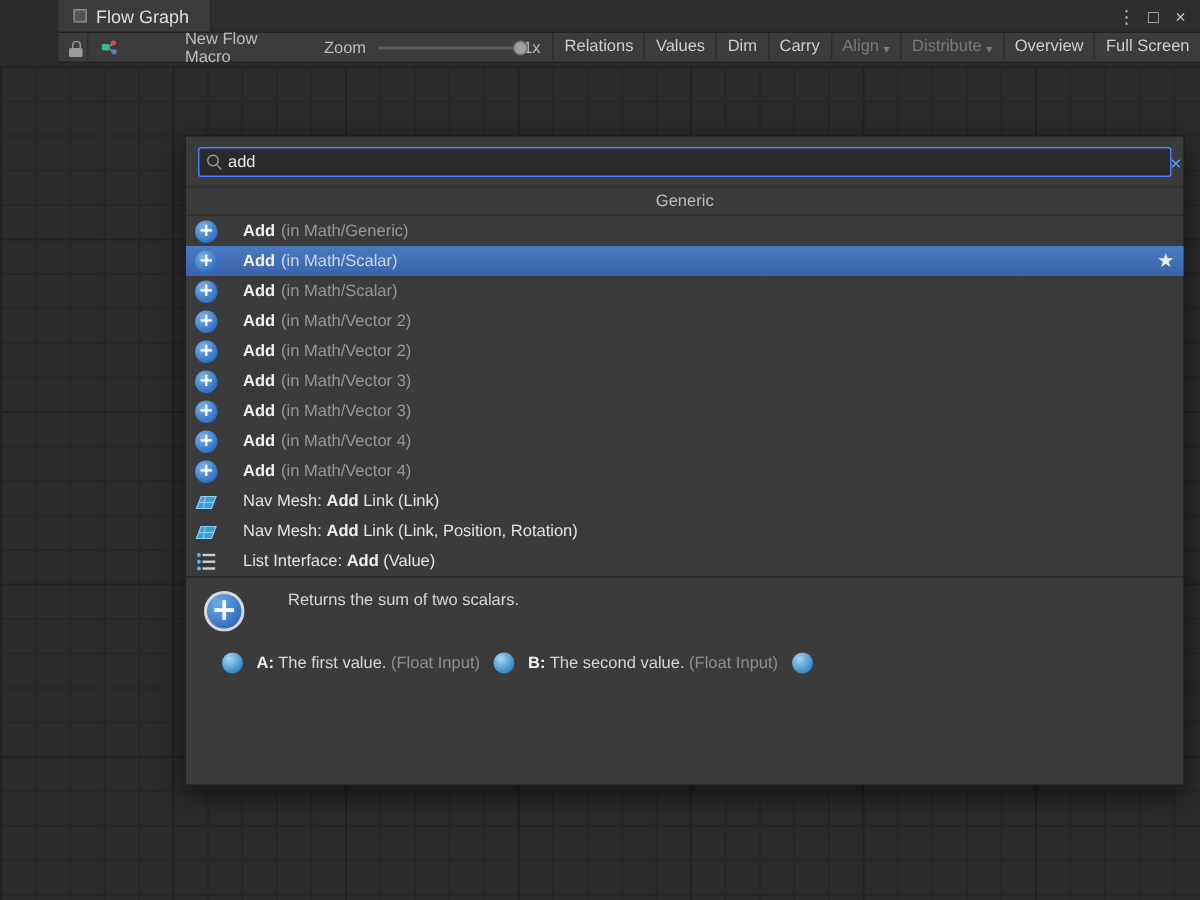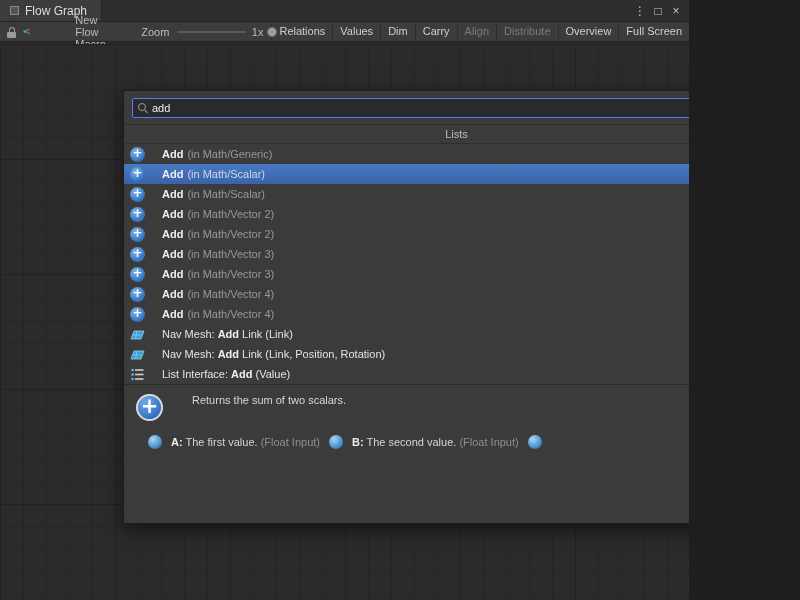--- a/index.html
+++ b/index.html
@@ -1,20 +1,20 @@
 <!DOCTYPE html>
 <html><head>
 <meta charset="utf-8">
 <style>
   * { margin:0; padding:0; box-sizing:border-box; }
   html,body { background:#1e1e1e; }
   .window {
-    position:relative; width:689px; height:600px; overflow:hidden;
+    position:relative; width:800px; height:600px; overflow:hidden;
     font-family:"Liberation Sans","DejaVu Sans",sans-serif;
-    background:#2b2b2b; color:#c8c8c8; font-size:11px;
+    background:#2b2b2b; color:#c8c8c8; font-size:11px;padding-left:39px;
     -webkit-font-smoothing:antialiased;
   }
 
   
   .titlebar { height:22px; background:#2e2e2e; border-bottom:1px solid #232323; display:flex; align-items:stretch; }
   .tab { background:#3c3c3c; padding:0 14px 0 10px; display:flex; align-items:center; gap:6px; color:#dedede; font-size:12px; border-right:1px solid #242424; }
   .tab-icon { width:9px; height:9px; border:1px solid #8a8a8a; background:#555; display:inline-block; }
   .win-controls { margin-left:auto; display:flex; align-items:center; padding-right:4px; color:#c2c2c2; }
   .win-btn { width:18px; text-align:center; font-size:12px; line-height:22px; cursor:default; }
 
@@ -25,21 +25,21 @@
   .lock-shackle { position:absolute; left:8.5px; top:5px; width:6px; height:6px; border:1.5px solid #9a9a9a; border-bottom:none; border-radius:4px 4px 0 0; }
   .macro { display:flex; align-items:center; gap:5px; padding:0 8px; height:20px; }
   .macro-name { color:#bdbdbd;margin-left:40px; }
   .zoom-label { margin-left:14px; color:#bdbdbd; }
   .slider { position:relative; width:100px; height:20px; margin:0 6px 0 8px; }
   .slider-track { position:absolute; top:9px; left:0; right:0; height:2px; background:#5a5a5a; border-radius:1px; }
   .slider-knob { position:absolute; top:5px; left:90px; width:10px; height:10px; background:#9e9e9e; border-radius:50%; border:1px solid #6e6e6e; }
   .zoom-value { color:#bdbdbd; margin-right:8px; }
   .tb-right { margin-left:auto; display:flex; height:20px; }
   .tb-btn { padding:0 7px; line-height:19px; border-left:1px solid #2e2e2e; color:#cfcfcf; white-space:nowrap; cursor:default; display:flex; align-items:center; gap:3px; }
-  .tb-btn.disabled { color:#7b7b7b;flex-direction:column; }
+  .tb-btn.disabled { color:#7b7b7b; }
   .tb-btn .caret { font-size:8px; position:relative; top:0.5px; }
 
   
   .canvas {
     position:absolute; top:44px; left:0; right:0; bottom:0;
     background-color:#2b2b2b;
     background-image:
       linear-gradient(to right, #222222 1px, transparent 1px),
       linear-gradient(to bottom, #222222 1px, transparent 1px),
       linear-gradient(to right, #262626 1px, transparent 1px),
@@ -160,21 +160,21 @@
 
   <div class="finder">
     <div class="search-area">
       <div class="search-box">
         <span class="mag"></span>
         <input type="text" autofocus="" value="add" style="">
       </div>
       <span class="clear-x">×</span>
     </div>
 
-    <div class="group-header">Lists</div>
+    <div class="group-header">Generic</div>
 
     <div class="results">
 
       <div class="row">
         <span class="ic ic-add"></span>
         <span class="title"><span></span><b>Add</b><span></span><span class="sub">(in Math/Generic)</span></span>
       </div>
 
       <div class="row selected">
         <span class="ic ic-add"></span>

